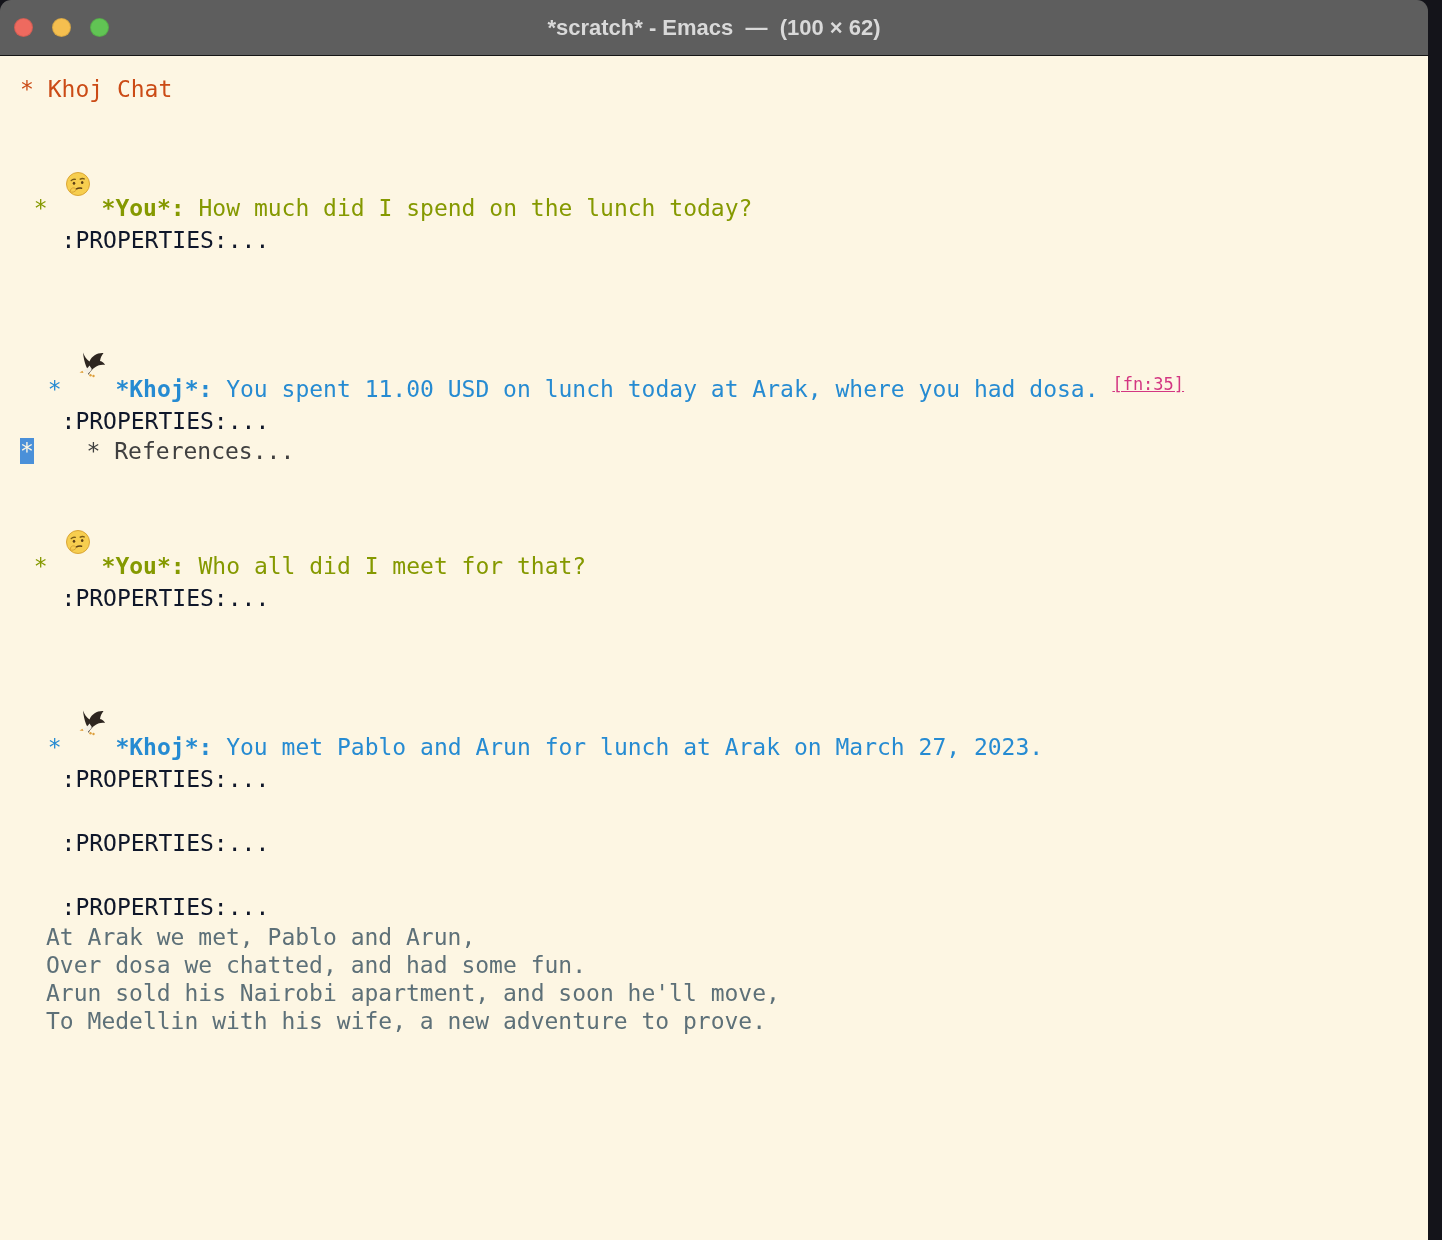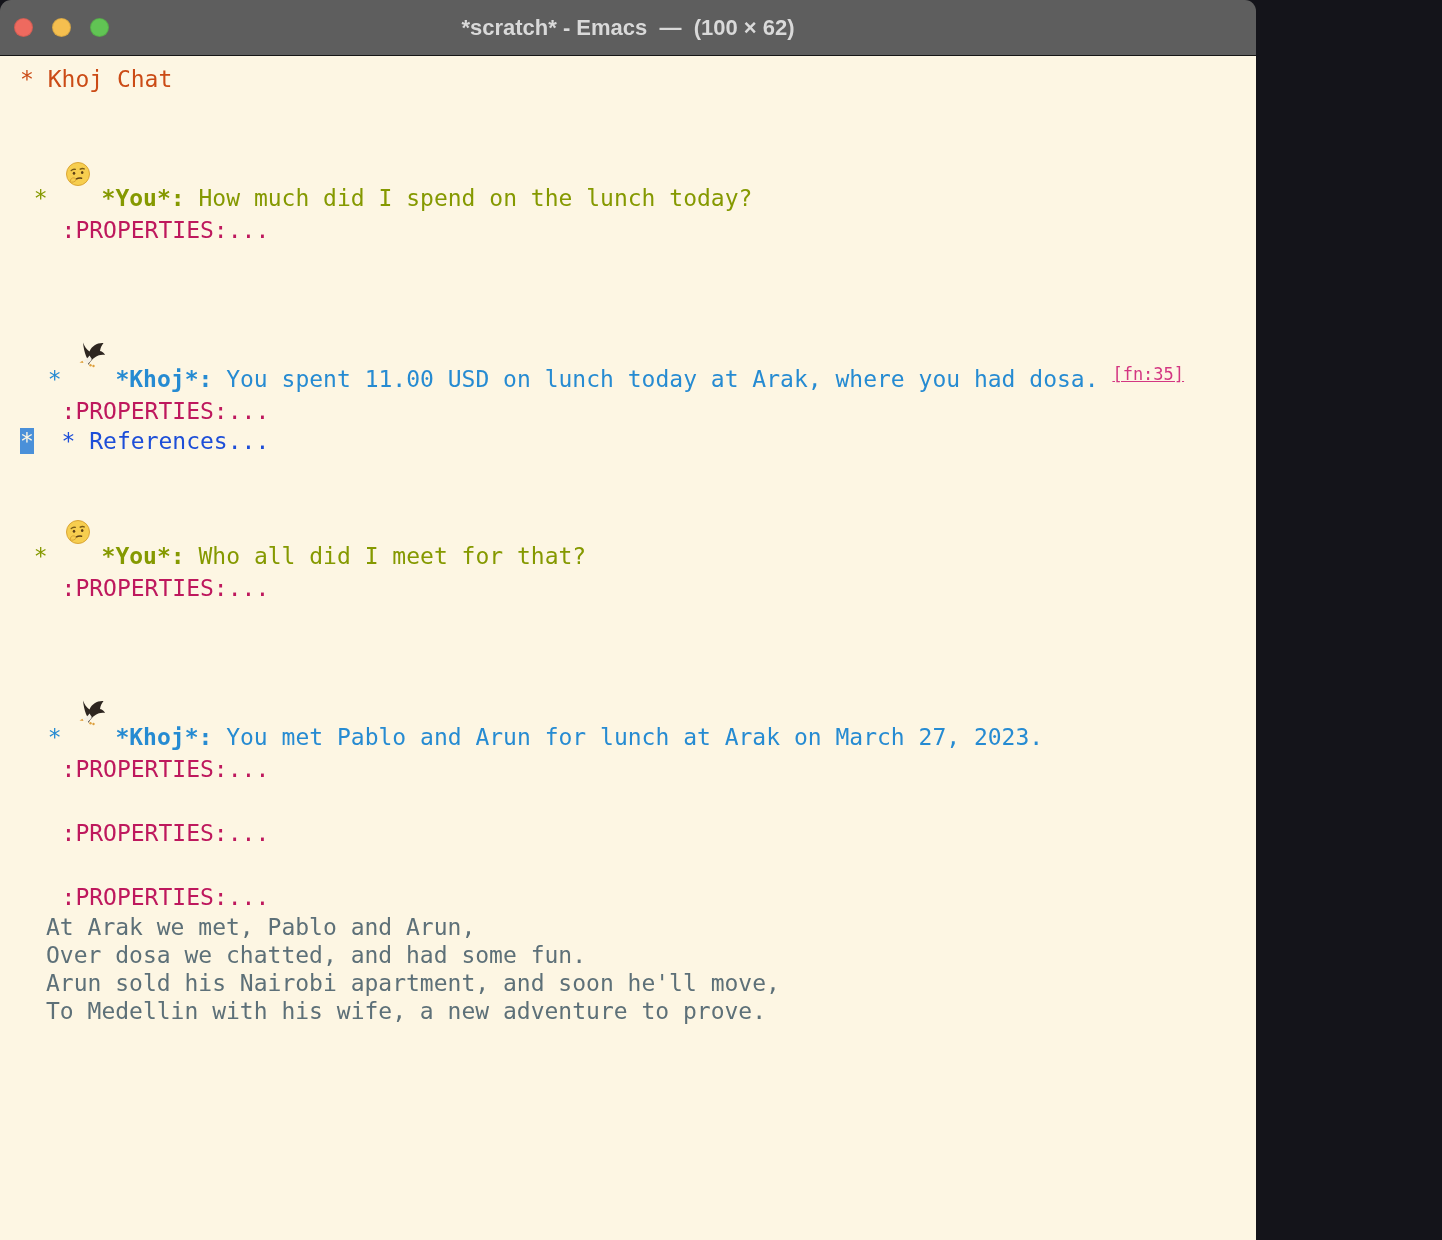--- a/index.html
+++ b/index.html
@@ -1,17 +1,17 @@
 <!DOCTYPE html>
 <html><head>
 <meta charset="utf-8">
 <style>
   html,body{margin:0;padding:0;background:#14141a;}
   .window{
-    width:1256px;height:1240px;
+    width:1428px;height:1240px;
     border-radius:11px 11px 0 0;
     overflow:hidden;
     box-shadow:inset -1px 0 0 rgba(0,0,0,.45), inset 1px 0 0 rgba(0,0,0,.12);
     font-family:"DejaVu Sans Mono",monospace;
   }
   .titlebar{
     height:55px;background:#5e5e5e;
     border-bottom:1px solid #161616;
     display:flex;align-items:center;position:relative;
   }
@@ -19,33 +19,33 @@
   .light{width:19px;height:19px;border-radius:50%;display:inline-block;border:1px solid rgba(0,0,0,.12);box-sizing:border-box;}
   .light.red{background:#ee6a5f;}
   .light.yellow{background:#f5bf4f;}
   .light.green{background:#61c454;}
   .title{
     flex:1;text-align:center;white-space:pre;
     font-family:"Liberation Sans",sans-serif;font-weight:700;font-size:22px;color:#d9d9d9;
   }
   .buffer{
     background:#fdf6e3;height:1184px;box-sizing:border-box;
-    padding:5px 8px 0 20px;
+    padding:15px 8px 0 20px;
     font-size:23px;
   }
   .line{white-space:pre;line-height:32px;min-height:32px;}
   .line.compact{line-height:28px;min-height:28px;}
   .line.tall{line-height:36px;min-height:36px;}
   .h1{color:#cb4b16;}
   .you{color:#859900;}
   .youb{color:#859900;font-weight:700;}
   .khoj{color:#268bd2;}
   .khojb{color:#268bd2;font-weight:700;}
-  .props{color:#be185d;text-align:center;}
-  .refs{color:#1d4ed8;}
+  .props{color:#0f172a;text-align:center;}
+  .refs{color:#404040;margin-left:25px;}
   .body{color:#5d7078;margin-left:26px;}
   .cursor{background:#4a90d9;color:#fdf6e3;}
   .fn{color:#d33682;text-decoration:underline;font-size:17px;vertical-align:7px;cursor:pointer;}
   .icon{display:inline-block;width:28px;height:26px;vertical-align:-5px;margin:0 9px 0 3px;}
   .icon svg{display:block;}
 </style>
 </head>
 <body>
 
 <div class="window">

